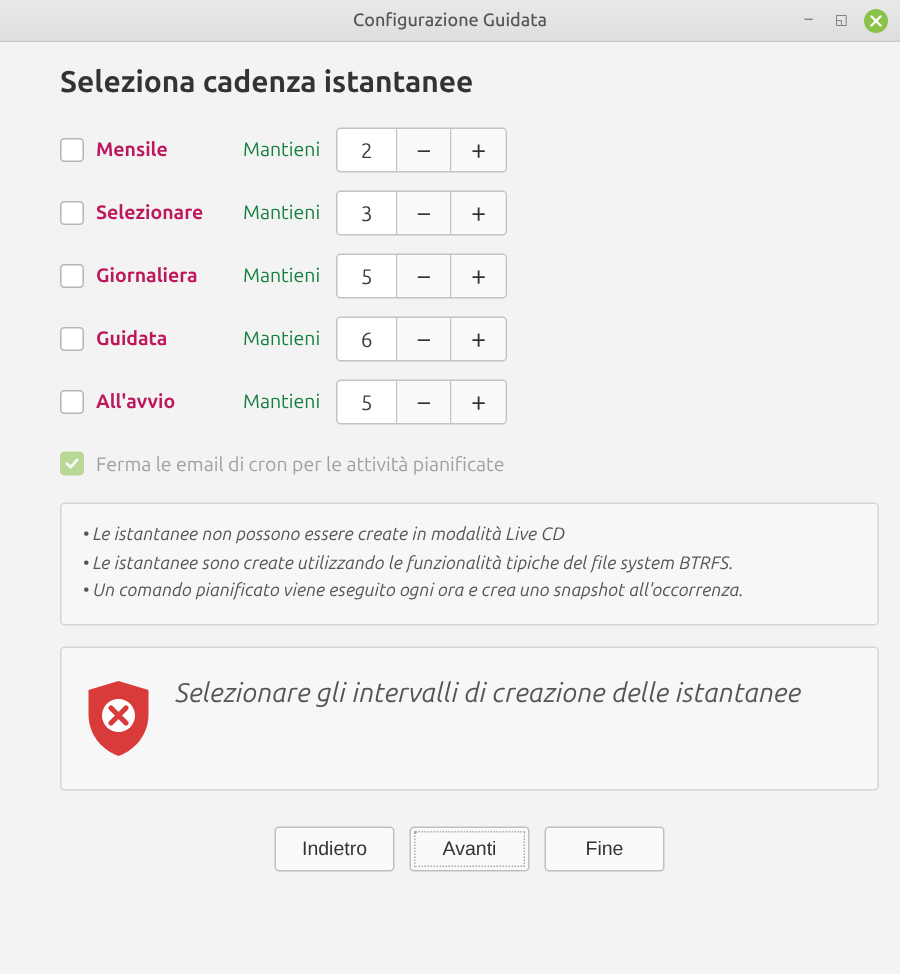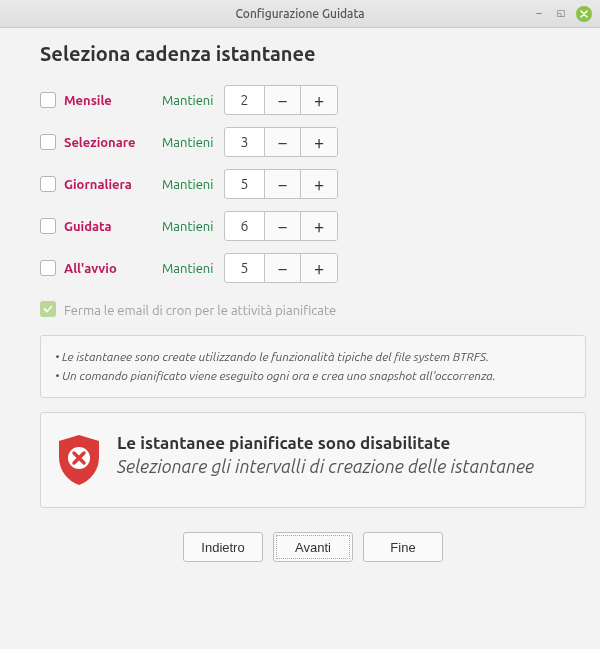--- a/index.html
+++ b/index.html
@@ -261,32 +261,32 @@
   <div class="stop-cron">
     <span class="chk-on">
       <svg width="10" height="10" viewBox="0 0 10 10">
           <path d="M1.5 5 L4 7.5 L8.5 2.5" stroke="#fff" stroke-width="1.8" fill="none" stroke-linecap="round" stroke-linejoin="round"></path>
         </svg>
     </span>
     <span>Ferma le email di cron per le attività pianificate</span>
   </div>
 
   <div class="panel notes">
+    <span class="line">• <span>Le istantanee non possono essere create in modalità Live CD</span></span>
     <span class="line">• <span>Le istantanee sono create utilizzando le funzionalità tipiche del file system BTRFS.</span></span>
     <span class="line">• <span>Un comando pianificato viene eseguito ogni ora e crea uno snapshot all'occorrenza.</span></span>
   </div>
 
   <div class="panel warn">
     <svg class="shield" viewBox="0 0 48 54">
       <path d="M24 2 L44 8 V24 C44 38 35 48 24 52 C13 48 4 38 4 24 V8 Z" fill="#d93b3b"></path>
       <circle cx="24" cy="25" r="11" fill="#fff"></circle>
       <path d="M19 20 L29 30 M29 20 L19 30" stroke="#d93b3b" stroke-width="3.5" stroke-linecap="round"></path>
     </svg>
     <div class="warn-text">
-      <p class="t1">Le istantanee pianificate sono disabilitate</p>
       <p class="t2">Selezionare gli intervalli di creazione delle istantanee</p>
     </div>
   </div>
 
   <div class="footer">
     <button>Indietro</button>
     <button class="default">Avanti</button>
     <button>Fine</button>
   </div>
 

